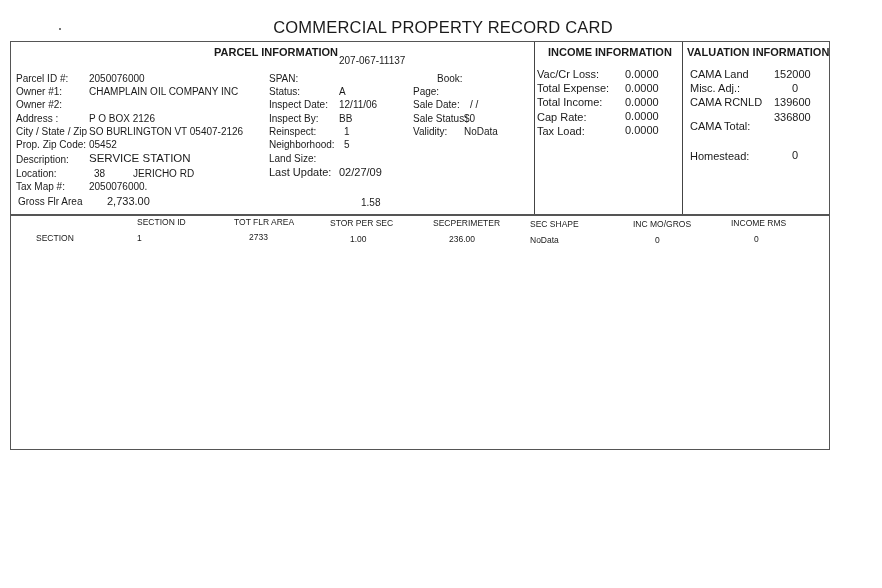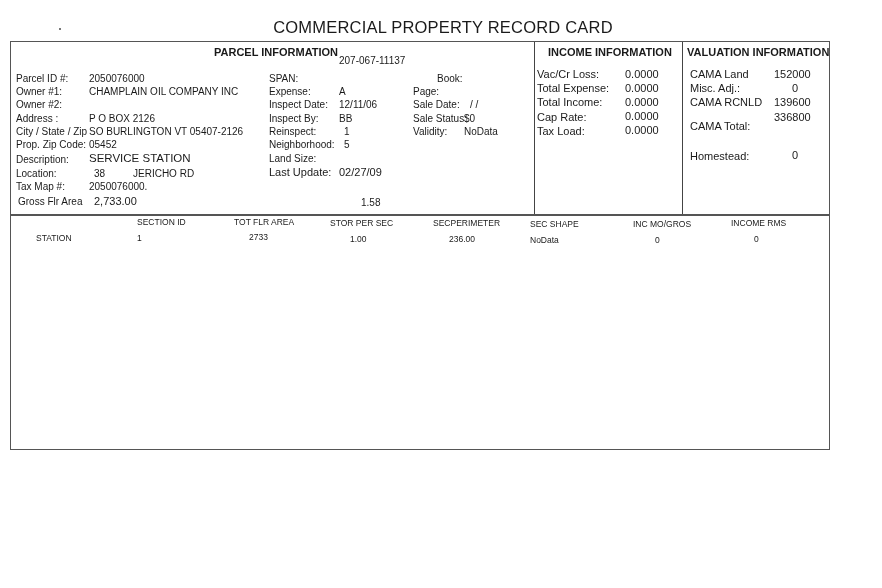--- a/index.html
+++ b/index.html
@@ -56,26 +56,26 @@
 <div class="abs lg" style="left:89px; top:152px;">SERVICE STATION</div>
 
 <div class="abs lbl" style="left:16px; top:168px;">Location:</div>
 <div class="abs val" style="left:94px; top:168px;">38</div>
 <div class="abs val" style="left:133px; top:168px;">JERICHO RD</div>
 
 <div class="abs lbl" style="left:16px; top:181px;">Tax Map #:</div>
 <div class="abs val" style="left:89px; top:181px;">2050076000.</div>
 
 <div class="abs lbl" style="left:18px; top:196px;">Gross Flr Area</div>
-<div class="abs md" style="left:94px; top:195px;text-align:right;">2,733.00</div>
+<div class="abs md" style="left:107px; top:195px;text-align:right;">2,733.00</div>
 
 <div class="abs lbl" style="left:269px; top:73px;">SPAN:</div>
 <div class="abs val" style="left:339px; top:55px;">207-067-11137</div>
 
-<div class="abs lbl" style="left:269px; top:86px;">Expense:</div>
+<div class="abs lbl" style="left:269px; top:86px;">Status:</div>
 <div class="abs val" style="left:339px; top:86px;">A</div>
 
 <div class="abs lbl" style="left:269px; top:99px;">Inspect Date:</div>
 <div class="abs val" style="left:339px; top:99px;">12/11/06</div>
 
 <div class="abs lbl" style="left:269px; top:113px;">Inspect By:</div>
 <div class="abs val" style="left:339px; top:113px;">BB</div>
 
 <div class="abs lbl" style="left:269px; top:126px;">Reinspect:</div>
 <div class="abs val" style="left:344px; top:126px;">1</div>
@@ -129,20 +129,20 @@
 <div class="abs md" style="left:792px; top:149px;">0</div>
 
 <div class="abs th" style="left:137px; top:217px;">SECTION ID</div>
 <div class="abs th" style="left:234px; top:217px;">TOT FLR AREA</div>
 <div class="abs th" style="left:330px; top:218px;">STOR PER SEC</div>
 <div class="abs th" style="left:433px; top:218px;">SECPERIMETER</div>
 <div class="abs th" style="left:530px; top:219px;">SEC SHAPE</div>
 <div class="abs th" style="left:633px; top:219px;">INC MO/GROS</div>
 <div class="abs th" style="left:731px; top:218px;">INCOME RMS</div>
 
-<div class="abs td" style="left:36px; top:233px;">STATION</div>
+<div class="abs td" style="left:36px; top:233px;">SECTION</div>
 <div class="abs td" style="left:137px; top:233px;">1</div>
 <div class="abs td" style="left:249px; top:232px;">2733</div>
 <div class="abs td" style="left:350px; top:234px;">1.00</div>
 <div class="abs td" style="left:449px; top:234px;">236.00</div>
 <div class="abs td" style="left:530px; top:235px;">NoData</div>
 <div class="abs td" style="left:655px; top:235px;">0</div>
 <div class="abs td" style="left:754px; top:234px;">0</div>
 
 </body></html>

